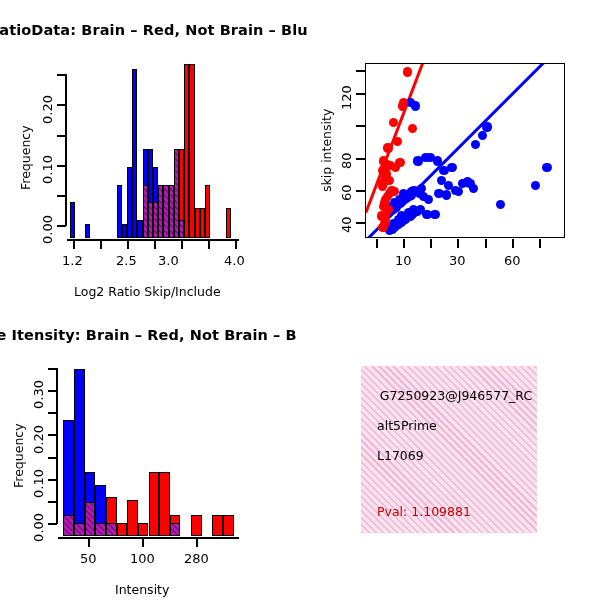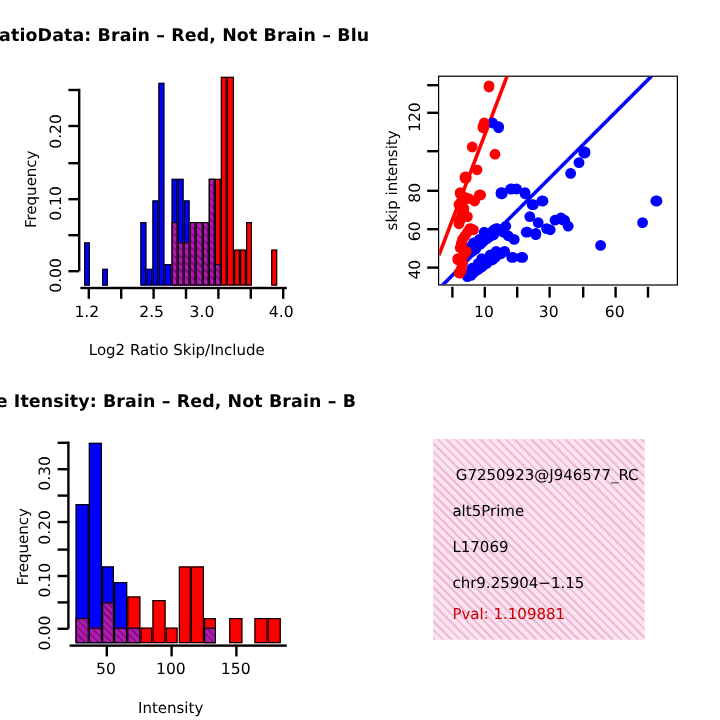--- a/index.html
+++ b/index.html
@@ -283,21 +283,21 @@
 
   <div class="vlab" style="left:11px;top:178px;">Frequency</div>
 
   <div class="axline" style="left:58px;top:227px;width:181px;height:1.7px;"></div>
   <div class="tick" style="left:88px;top:228px;width:1.7px;height:9px;"></div>
   <div class="tick" style="left:142px;top:228px;width:1.7px;height:9px;"></div>
   <div class="tick" style="left:196px;top:228px;width:1.7px;height:9px;"></div>
 
   <div class="ticklab" style="left:80px;top:241px;">50</div>
   <div class="ticklab" style="left:130px;top:241px;">100</div>
-  <div class="ticklab" style="left:184px;top:241px;">150</div>
+  <div class="ticklab" style="left:184px;top:241px;">280</div>
 
   <div class="axlab" style="left:115px;top:272px;">Intensity</div>
 
   <div class="plotarea" id="area-bl" style="left:58px;top:50px;width:181px;height:176px;">
       <div class="bar blue" style="left: 5.32353px; width: 10.6471px; height: 115.589px; bottom: 0px; z-index: 1;"></div>
       <div class="bar purple" style="left: 5.32353px; width: 10.6471px; height: 21.4054px; bottom: 0px; z-index: 2;"></div>
       <div class="bar blue" style="left: 15.9706px; width: 10.6471px; height: 166.962px; bottom: 0px; z-index: 1;"></div>
       <div class="bar purple" style="left: 15.9706px; width: 10.6471px; height: 12.8432px; bottom: 0px; z-index: 2;"></div>
       <div class="bar blue" style="left: 26.6176px; width: 10.6471px; height: 64.2162px; bottom: 0px; z-index: 1;"></div>
       <div class="bar purple" style="left: 26.6176px; width: 10.6471px; height: 34.2486px; bottom: 0px; z-index: 2;"></div>
@@ -315,15 +315,14 @@
       <div class="bar red" style="left: 133.088px; width: 10.6471px; height: 21.4054px; bottom: 0px;"></div>
       <div class="bar red" style="left: 154.382px; width: 10.6471px; height: 21.4054px; bottom: 0px;"></div>
       <div class="bar red" style="left: 165.029px; width: 10.6471px; height: 21.4054px; bottom: 0px;"></div>
     </div>
 </div>
 
 <div id="info-panel">
   <div class="line" style="top:22px;width:158px;text-align:center;">G7250923@J946577_RC</div>
   <div class="line" style="top:52px;">alt5Prime</div>
   <div class="line" style="top:82px;">L17069</div>
-  <div class="line" style="top:112px;">chr9.25904−1.15</div>
   <div class="line pval" style="top:138px;">Pval: 1.109881</div>
 </div>
 
 </body></html>

